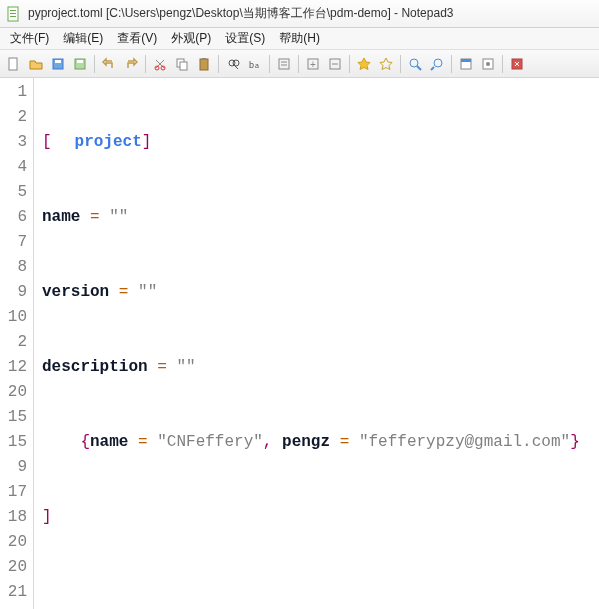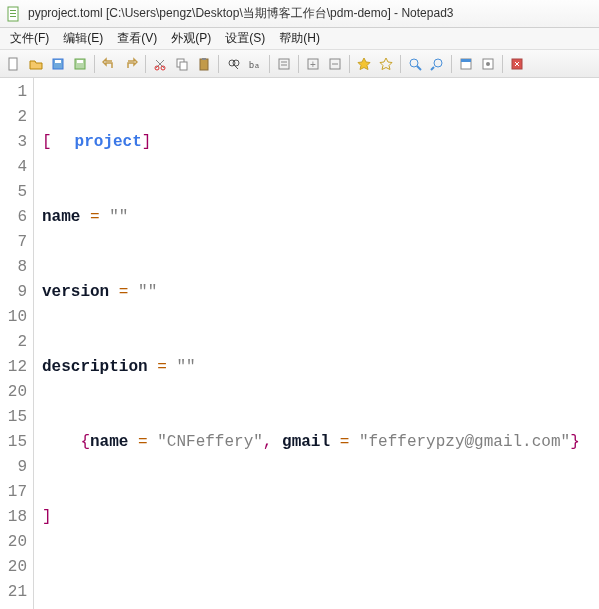--- a/index.html
+++ b/index.html
@@ -268,21 +268,21 @@
     <div>18</div>
     <div>20</div>
     <div>20</div>
     <div>21</div>
   </div>
   <div class="code">
     <div class="line"><span class="pun">[</span><span class="kw">project</span><span class="pun">]</span></div>
     <div class="line"><span class="id">name</span><span class="op"> = </span><span class="str">""</span></div>
     <div class="line"><span class="id">version</span><span class="op"> = </span><span class="str">""</span></div>
     <div class="line"><span class="id">description</span><span class="op"> = </span><span class="str">""</span></div>
-    <div class="line"><span>    </span><span class="pun">{</span><span class="id">name</span><span class="op"> = </span><span class="str">"CNFeffery"</span><span class="pun">, </span><span class="id">gmail</span><span class="op"> = </span><span class="str">"fefferypzy@gmail.com"</span><span class="pun">}</span></div>
+    <div class="line"><span>    </span><span class="pun">{</span><span class="id">name</span><span class="op"> = </span><span class="str">"CNFeffery"</span><span class="pun">, </span><span class="id">pengz</span><span class="op"> = </span><span class="str">"fefferypzy@gmail.com"</span><span class="pun">}</span></div>
     <div class="line"><span class="pun">]</span></div>
     
     
     
     
     
     
     
     
     

